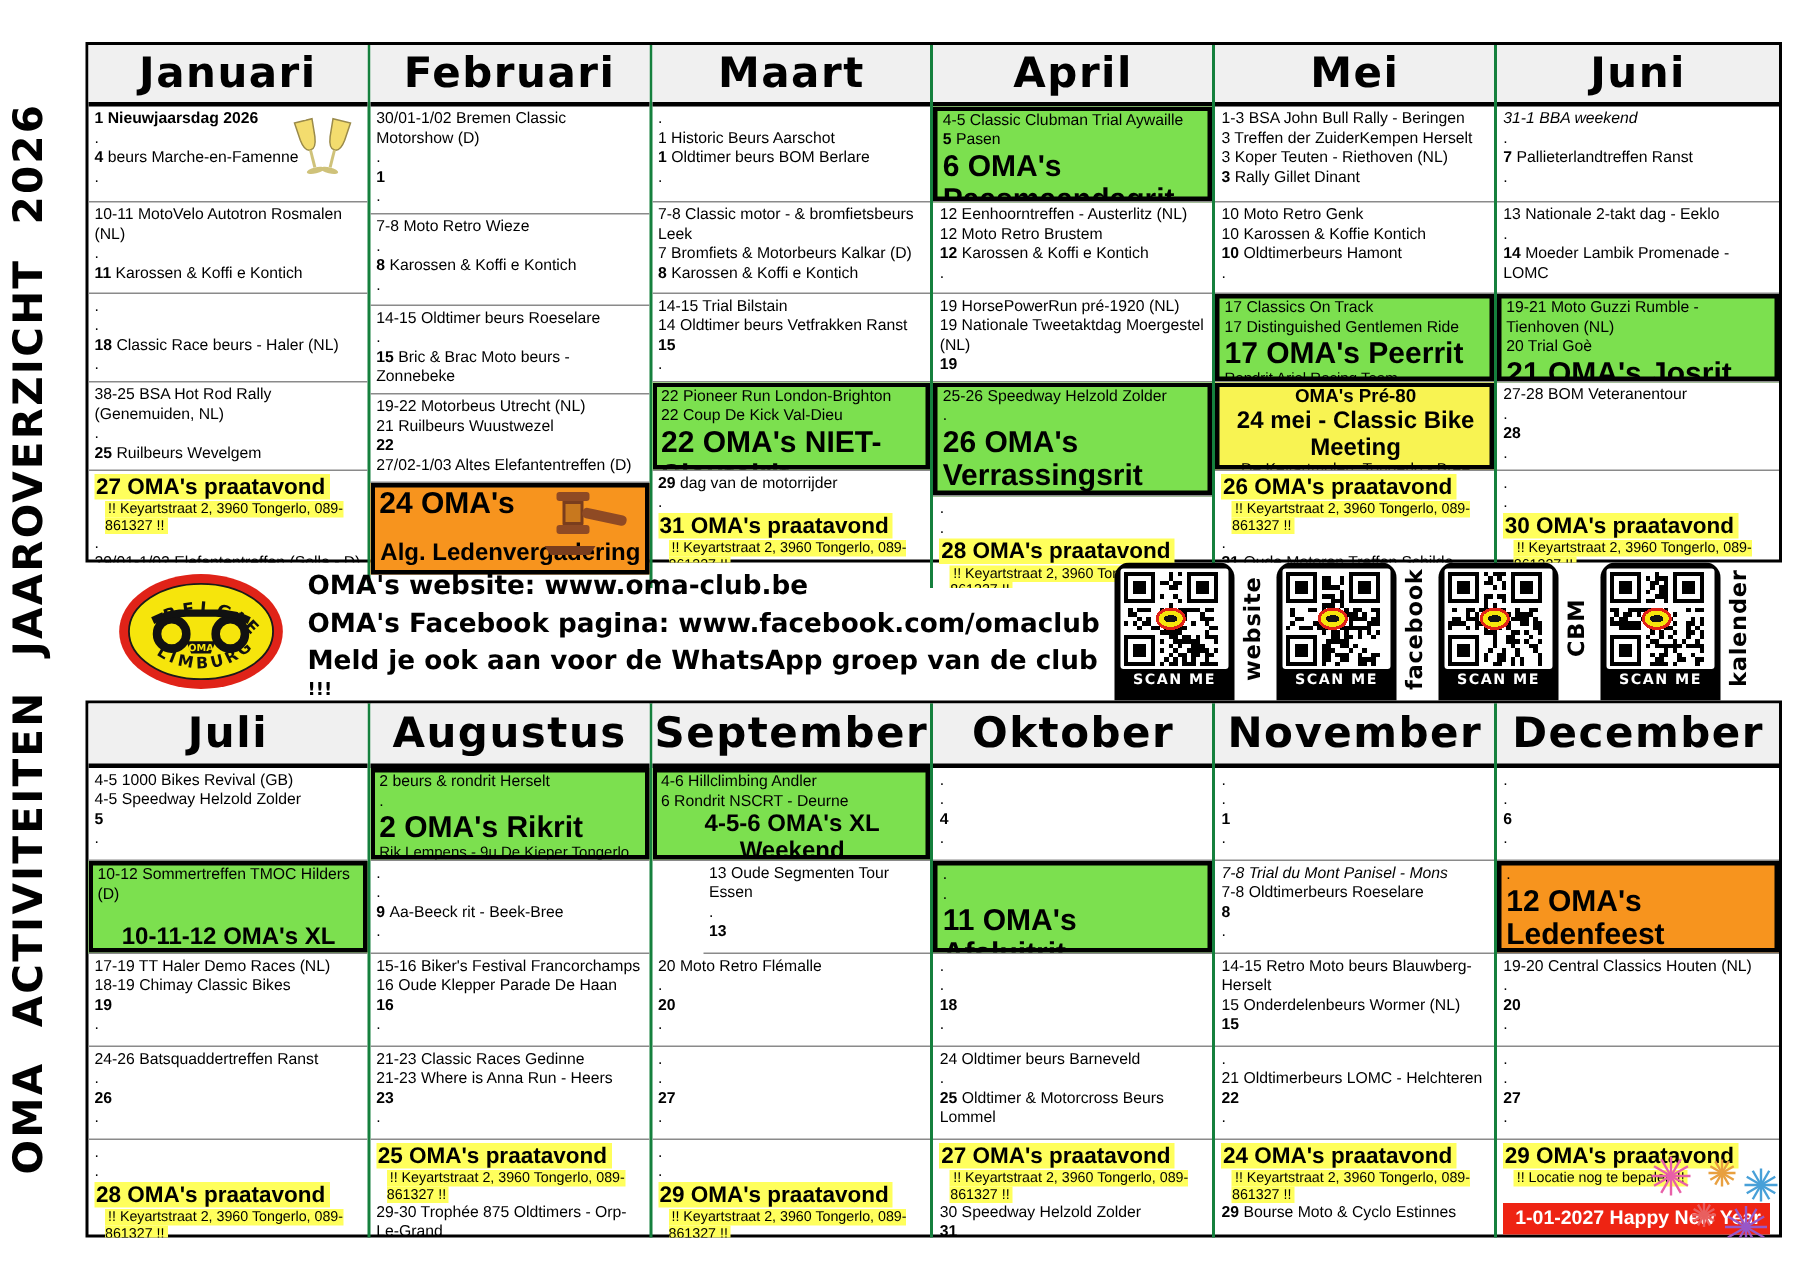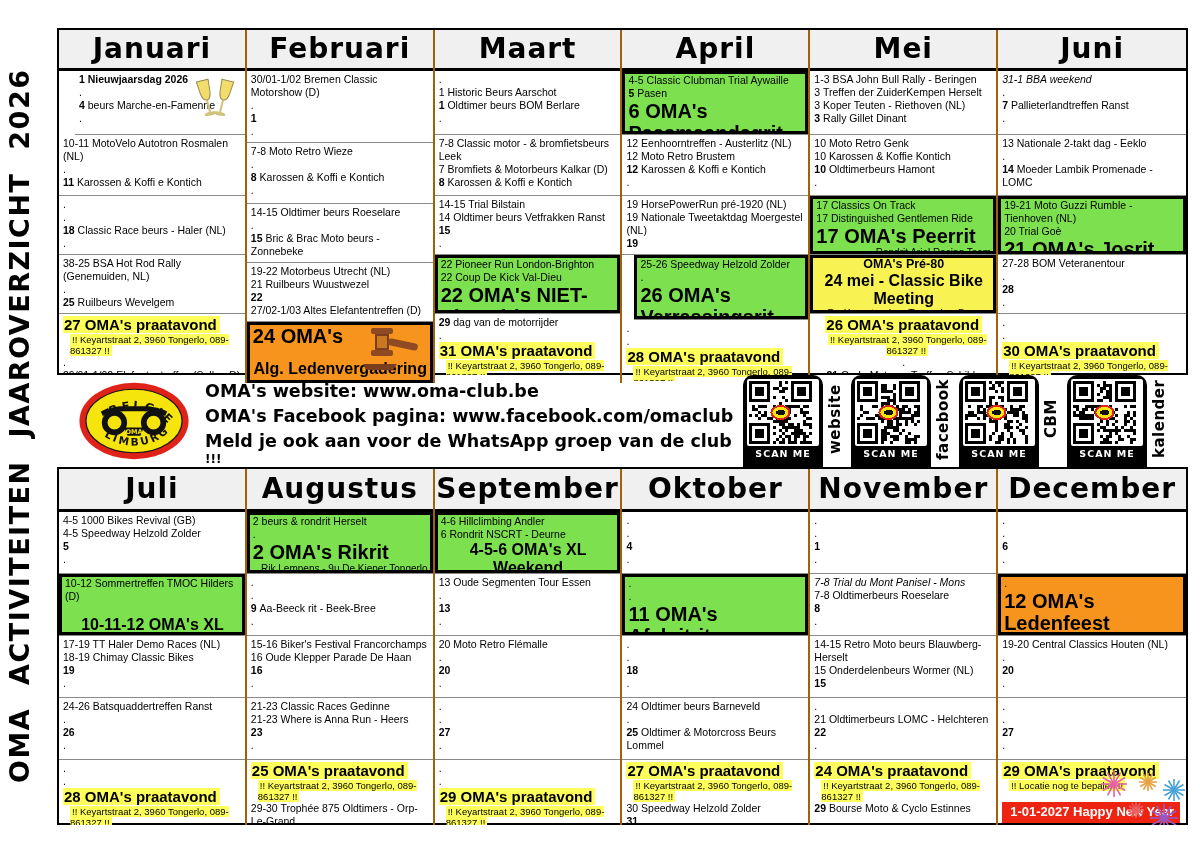--- a/index.html
+++ b/index.html
@@ -10,41 +10,41 @@
   .vtitle{position:absolute;left:4px;top:30px;height:792px;width:48px;
           writing-mode:vertical-rl;transform:rotate(180deg);
           font-family:"DejaVu Sans",sans-serif;font-weight:bold;font-size:27px;
           letter-spacing:1.5px;word-spacing:12px;text-align:center;white-space:nowrap;}
 
   
   .cal{position:absolute;left:57px;width:1131px;display:grid;
        grid-template-columns:repeat(6,1fr);border:2px solid #000;background:#fff;box-sizing:border-box;}
   .cal.top{top:28px;height:347px;}
   .cal.bottom{top:467px;height:358px;}
-  .month{border-right:2px solid #a16207;display:flex;flex-direction:column;min-width:0;}
+  .month{border-right:2px solid #15803d;display:flex;flex-direction:column;min-width:0;}
   .month:last-child{border-right:none;}
   .mhead{background:#f0f0f0;border-bottom:3px solid #000;text-align:center;
          font-family:"DejaVu Sans",sans-serif;font-weight:bold;font-size:28px;
          letter-spacing:1px;line-height:38px;}
   .cal.top .mhead{height:38px;}
   .cal.bottom .mhead{height:40px;line-height:40px;}
   .cell{border-bottom:1px solid #8a8a8a;box-sizing:border-box;padding:2px 3px 1px 4px;
         position:relative;display:flex;flex-direction:column;overflow:hidden;}
   .cell:last-child{border-bottom:none;}
   .cell.block{box-shadow:inset 0 0 0 3px #000;padding:3px 5px 2px 6px;}
   .cell.green{background:var(--green,#7ce04f);}
   .cell.orange{background:var(--orange,#f7941e);}
   .cell.yellow{background:var(--yellowblock,#f8f352);}
 
   .ln{font-size:10.5px;line-height:1.24;}
   .ln b{font-weight:bold;}
   .ln.big{font-size:20px;line-height:1.12;font-weight:bold;}
   .ln.cb{text-align:center;font-size:16px;line-height:1.12;font-weight:bold;}
   .ln.cm{text-align:center;font-size:12.5px;line-height:1.1;font-weight:bold;}
-  .ln.csub{text-align:right;font-size:10px;line-height:1.12;}
+  .ln.csub{text-align:left;font-size:10px;line-height:1.12;}
   .ln.csub2{text-align:center;font-size:10.5px;line-height:1.1;}
   .ln.it{font-style:italic;}
   .ln.hl{font-size:15px;line-height:1.18;}
   .ln.hl .mark{background:var(--hl,#ffff5c);font-weight:bold;padding:0 3px 0 1px;}
   .ln.addr{font-size:9.5px;line-height:1.18;padding-left:7px;}
   .ln.addr .mark{background:var(--hl,#ffff5c);padding:0 2px;}
   .ln.red{margin-top:auto;font-size:13px;line-height:1.3;}
   .ln.red .mark{display:block;background:var(--red,#ee2413);color:#fff;font-weight:bold;
                 margin:0 3px 1px 0;padding:2px 0 2px 8px;}
 
@@ -71,21 +71,21 @@
 </head>
 <body>
 
 <div class="page">
 
   <div class="vtitle">OMA ACTIVITEITEN JAAROVERZICHT 2026</div>
 
   <div id="topCal" class="cal top">
       <div class="month">
         <div class="mhead">Januari</div>
-        <div class="cell" style="height: 64px; margin-left: 16px;">
+        <div class="cell" style="height: 64px;">
           <div class="ln"><span><b>1 Nieuwjaarsdag 2026</b></span></div>
           <div class="ln"><span>.</span></div>
           <div class="ln"><span><b>4 </b>beurs Marche-en-Famenne</span></div>
           <div class="ln"><span>.</span></div>
           <div class="deco champagne"><svg width="44" height="48" viewBox="0 0 44 48">
               <g transform="rotate(-14 14 24)">
                 <path d="M8 4 L20 4 L19 16 Q18 24 14 24 Q10 24 9 16 Z" fill="#f3dc6e" stroke="#9a8a4a" stroke-width="1"></path>
                 <rect x="13" y="24" width="2" height="12" fill="#cfc27a"></rect>
                 <ellipse cx="14" cy="38" rx="6" ry="2" fill="#cfc27a"></ellipse>
               </g>
@@ -207,21 +207,21 @@
           <div class="ln"><span>12 Moto Retro Brustem</span></div>
           <div class="ln"><span><b>12 </b>Karossen &amp; Koffi e Kontich</span></div>
           <div class="ln"><span>.</span></div>
         </div>
         <div class="cell" style="height: 59px;">
           <div class="ln"><span>19 HorsePowerRun pré-1920 (NL)</span></div>
           <div class="ln"><span>19 Nationale Tweetaktdag Moergestel (NL)</span></div>
           <div class="ln"><span><b>19</b></span></div>
           <div class="ln"><span>.</span></div>
         </div>
-        <div class="cell block green" style="height: 65px; margin-left: 12px;">
+        <div class="cell block green" style="height: 76px;">
           <div class="ln"><span>25-26 Speedway Helzold Zolder</span></div>
           <div class="ln"><span>.</span></div>
           <div class="ln big"><span><b>26 OMA's Verrassingsrit</b></span></div>
         </div>
         <div class="cell" style="height: 61px;">
           <div class="ln"><span>.</span></div>
           <div class="ln"><span>.</span></div>
           <div class="ln hl"><span class="mark"><b>28  OMA's praatavond</b></span></div>
           <div class="ln addr"><span class="mark">!! Keyartstraat 2, 3960 Tongerlo, 089-861327 !!</span></div>
         </div>
@@ -244,21 +244,21 @@
           <div class="ln"><span>17 Classics On Track</span></div>
           <div class="ln"><span>17 Distinguished Gentlemen Ride</span></div>
           <div class="ln big"><span><b>17 OMA's Peerrit</b></span></div>
           <div class="ln csub"><span>Rondrit Ariel Racing Team</span></div>
         </div>
         <div class="cell block yellow" style="height: 59px;">
           <div class="ln cm"><span><b>OMA's Pré-80</b></span></div>
           <div class="ln cb"><span><b>24 mei - Classic Bike Meeting</b></span></div>
           <div class="ln csub2"><span>De Keyartmolen, Tongerlo - Bree</span></div>
         </div>
-        <div class="cell" style="height: 61px; text-align: center;">
+        <div class="cell" style="height: 61px;">
           <div class="ln hl"><span class="mark"><b>26  OMA's praatavond</b></span></div>
           <div class="ln addr"><span class="mark">!! Keyartstraat 2, 3960 Tongerlo, 089-861327 !!</span></div>
           <div class="ln"><span>.</span></div>
           <div class="ln"><span><b>31 </b>Oude Motoren Treffen Schilde</span></div>
         </div>
       </div>
       <div class="month">
         <div class="mhead">Juni</div>
         <div class="cell" style="height: 64px;">
           <div class="ln it"><span>31-1 BBA weekend</span></div>
@@ -944,21 +944,21 @@
           <div class="ln"><span>29-30 Trophée 875 Oldtimers - Orp-Le-Grand</span></div>
         </div>
       </div>
       <div class="month">
         <div class="mhead">September</div>
         <div class="cell block green" style="height: 62px;">
           <div class="ln"><span>4-6 Hillclimbing Andler</span></div>
           <div class="ln"><span>6 Rondrit NSCRT - Deurne</span></div>
           <div class="ln cb"><span><b>4-5-6 OMA's XL Weekend</b></span></div>
         </div>
-        <div class="cell" style="height: 62px;">
+        <div class="cell" style="height: 62px; margin-left: 34px;">
           <div class="ln"><span>13 Oude Segmenten Tour Essen</span></div>
           <div class="ln"><span>.</span></div>
           <div class="ln"><span><b>13</b></span></div>
           <div class="ln"><span>.</span></div>
         </div>
         <div class="cell" style="height: 62px;">
           <div class="ln"><span>20 Moto Retro Flémalle</span></div>
           <div class="ln"><span>.</span></div>
           <div class="ln"><span><b>20</b></span></div>
           <div class="ln"><span>.</span></div>

